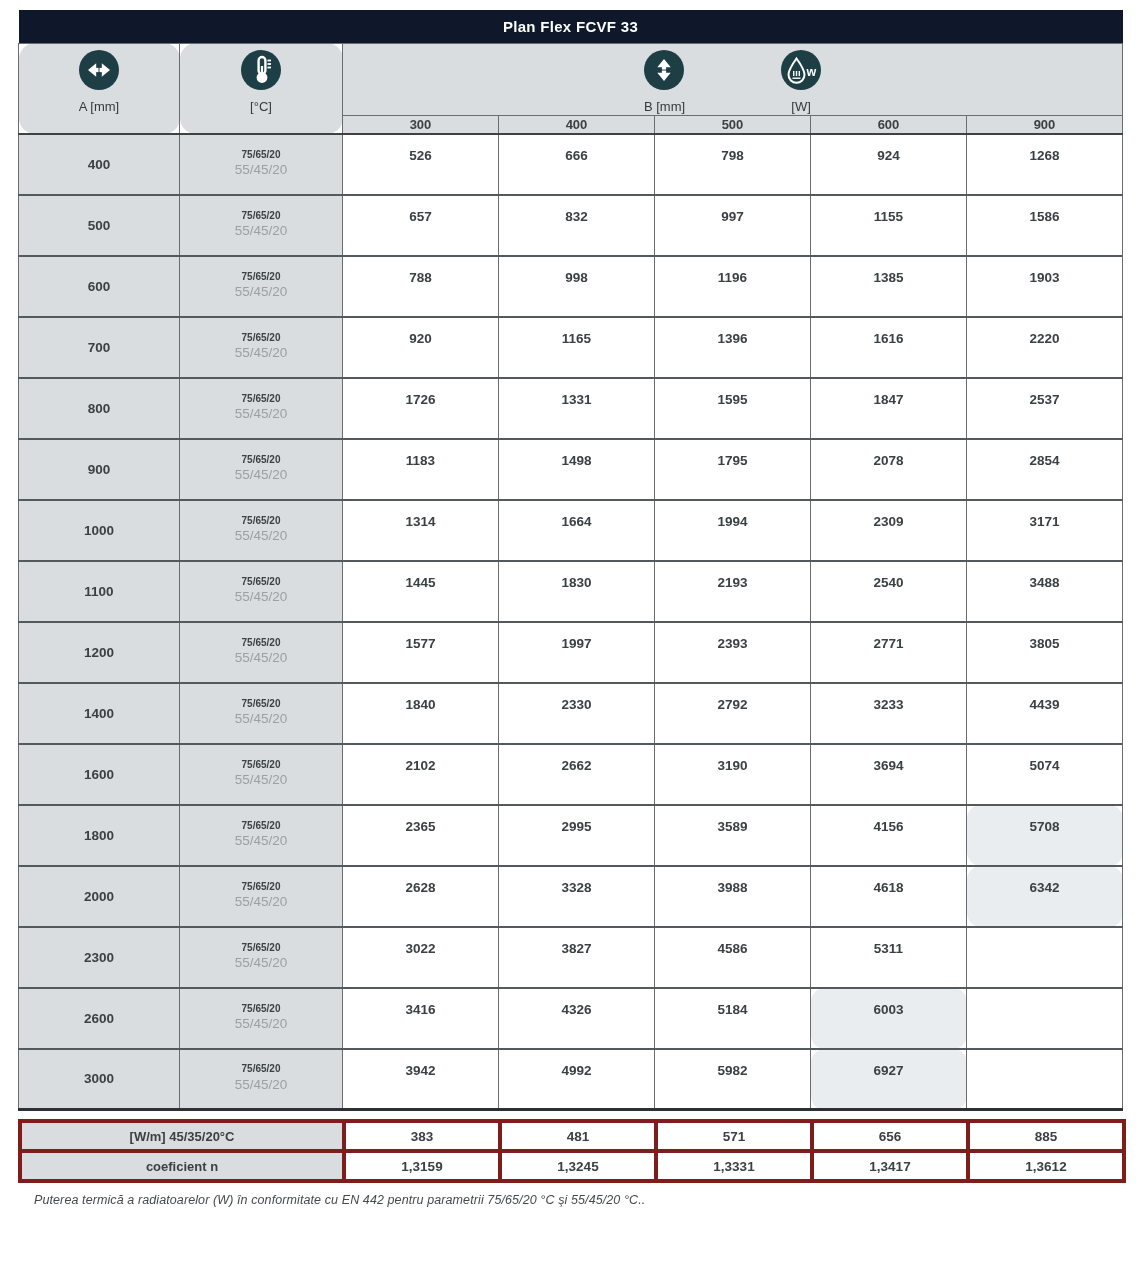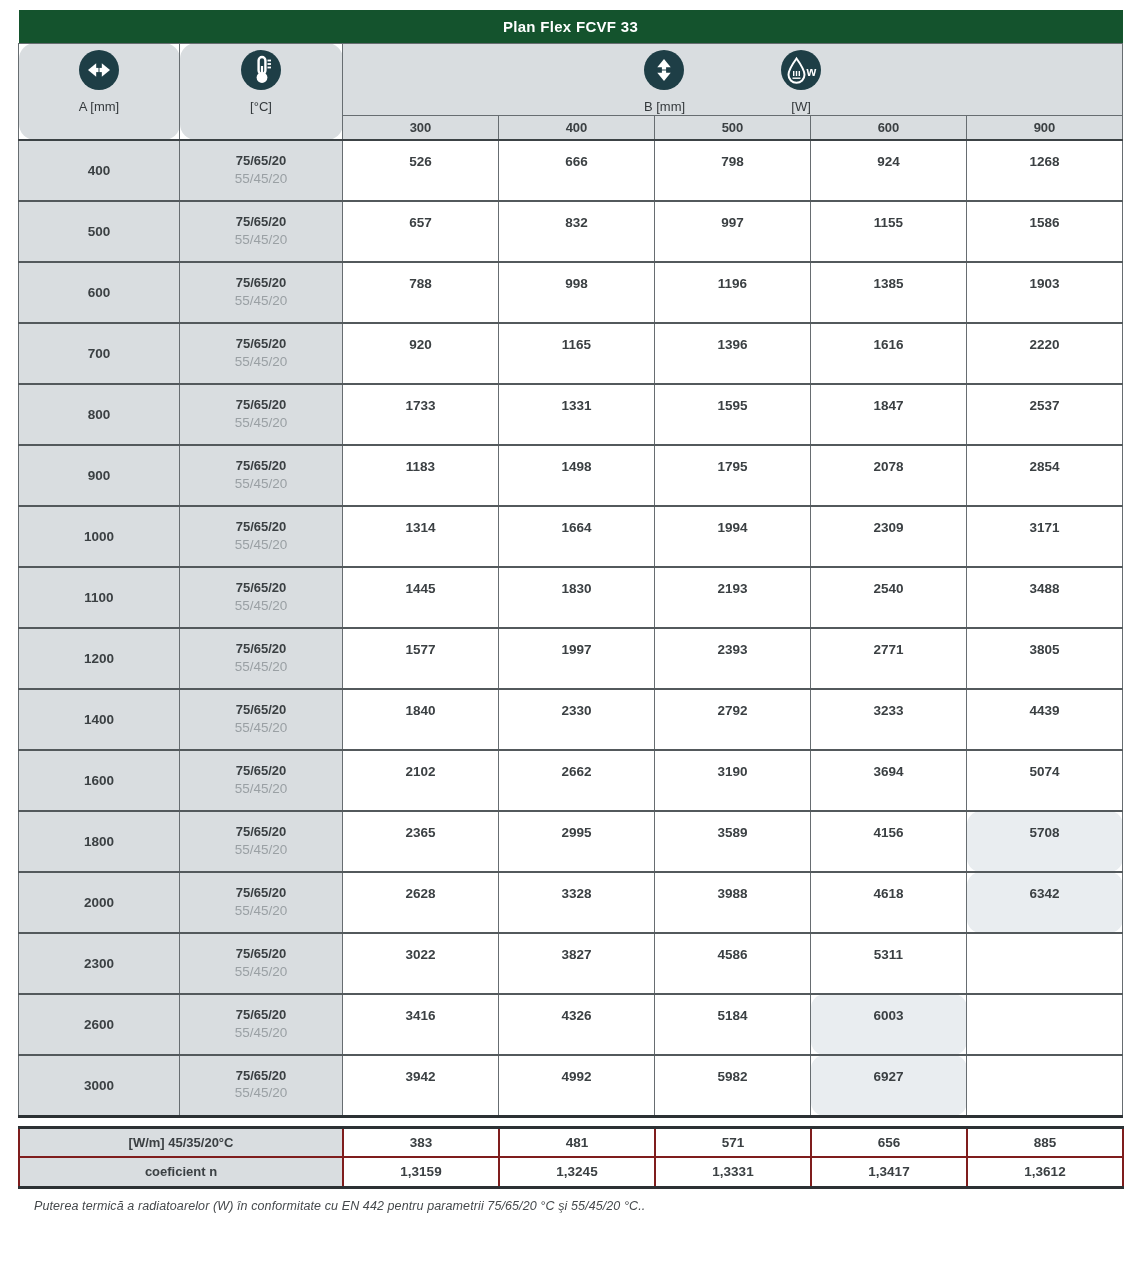--- a/index.html
+++ b/index.html
@@ -12,55 +12,55 @@
   }
 
   table { border-collapse: collapse; table-layout: fixed; width: 1104px; }
   td { font-family: "Liberation Sans", sans-serif; box-sizing: border-box; }
 
   
   .maintable { border-bottom: 3px solid #2c3134; }
   .maintable td { border: 1px solid #676d71; }
 
   tr.band-row td {
-    background: #14532d; color: #ffffff; text-align: center;
+    background: #0f172a; color: #ffffff; text-align: center;
     font-size: 15px; font-weight: 700; height: 33px; border: none;
     letter-spacing: 0.3px;
   }
 
   tr.icon-row td { background: #d9dde0; vertical-align: top; padding-top: 6px; }
   .icon-group { display: flex; flex-direction: column; align-items: center; }
   .icon-label { font-size: 13px; font-weight: 400; color: #34393c; margin-top: 5px; }
   .b-cell-inner { display: flex; justify-content: center; gap: 96px; }
 
   tr.subheader-row td {
-    background: #d9dde0; height: 25px; text-align: center; vertical-align: middle;
+    background: #d9dde0; height: 18px; text-align: center; vertical-align: middle;
     font-size: 13px; font-weight: 700; color: #3b4043;
     border-bottom: 2px solid #3c4245;
   }
   tr.icon-row td.rowspan-cell { border-bottom: 2px solid #3c4245; border-radius: 16px; }
 
   tr.body-row { height: 61px; }
   tr.body-row td { border-top: 2px solid #53595c; }
   td.cell-a {
     background: #d9dde0; text-align: center; vertical-align: middle;
     font-size: 13.5px; font-weight: 700; color: #3b4043;
   }
   td.cell-temp { background: #d9dde0; text-align: center; vertical-align: middle; }
-  .temp-primary { font-size: 13px; font-weight: 700; color: #3b4043; line-height: 1.25; }
+  .temp-primary { font-size: 10px; font-weight: 700; color: #3b4043; line-height: 1.25; }
   .temp-secondary { font-size: 13.5px; font-weight: 400; color: #9aa0a4; line-height: 1.35; }
   td.cell-val {
     background: #ffffff; text-align: center; vertical-align: top; padding-top: 13px;
     font-size: 13.5px; font-weight: 700; color: #3b4043;
   }
   td.cell-val.shaded { background: #e9edf0; border-radius: 14px; }
 
   
   .sumtable { margin-top: 8px; border-top: 3px solid #2c3134; border-bottom: 3px solid #2c3134; }
-  .sumtable td { border: 2px solid #7f1d1d; height: 30px; vertical-align: middle; }
+  .sumtable td { border: 4px solid #7f1d1d; height: 30px; vertical-align: middle; }
   td.sum-label {
     background: #d9dde0; text-align: center;
     font-size: 13px; font-weight: 700; color: #3b4043;
   }
   td.sum-val {
     background: #ffffff; text-align: center;
     font-size: 13.5px; font-weight: 700; color: #3b4043;
   }
 
   .footnote {
@@ -212,21 +212,21 @@
           <td class="cell-val">1396</td>
           <td class="cell-val">1616</td>
           <td class="cell-val">2220</td>
         </tr>
         <tr class="body-row">
           <td class="cell-a">800</td>
           <td class="cell-temp">
             <div class="temp-primary">75/65/20</div>
             <div class="temp-secondary">55/45/20</div>
           </td>
-          <td class="cell-val">1733</td>
+          <td class="cell-val">1726</td>
           <td class="cell-val">1331</td>
           <td class="cell-val">1595</td>
           <td class="cell-val">1847</td>
           <td class="cell-val">2537</td>
         </tr>
         <tr class="body-row">
           <td class="cell-a">900</td>
           <td class="cell-temp">
             <div class="temp-primary">75/65/20</div>
             <div class="temp-secondary">55/45/20</div>

